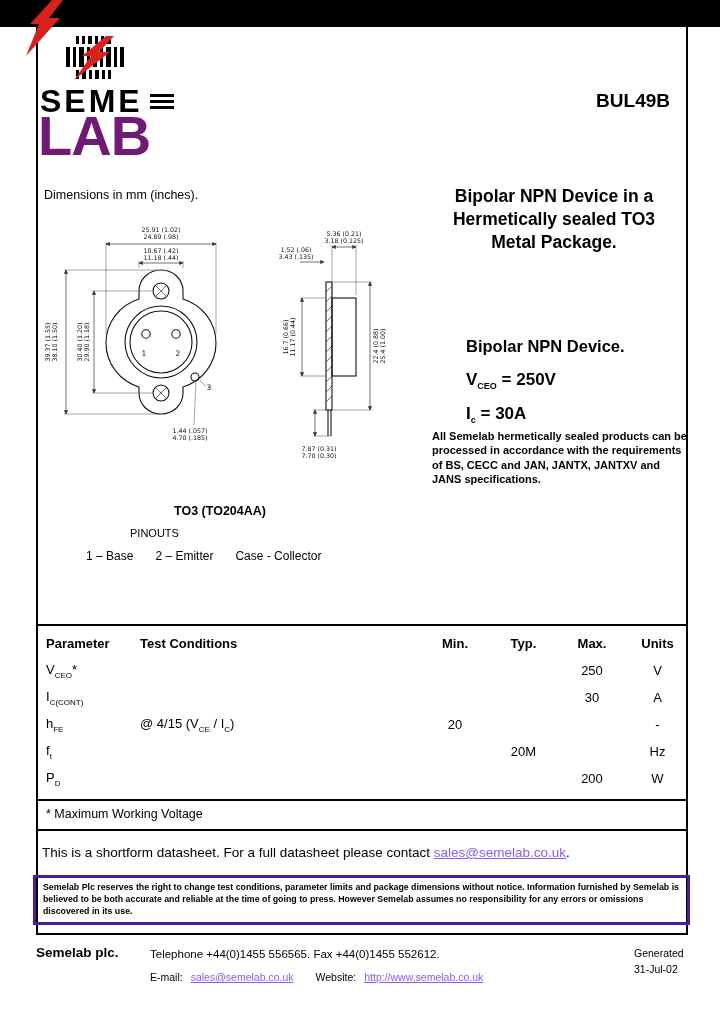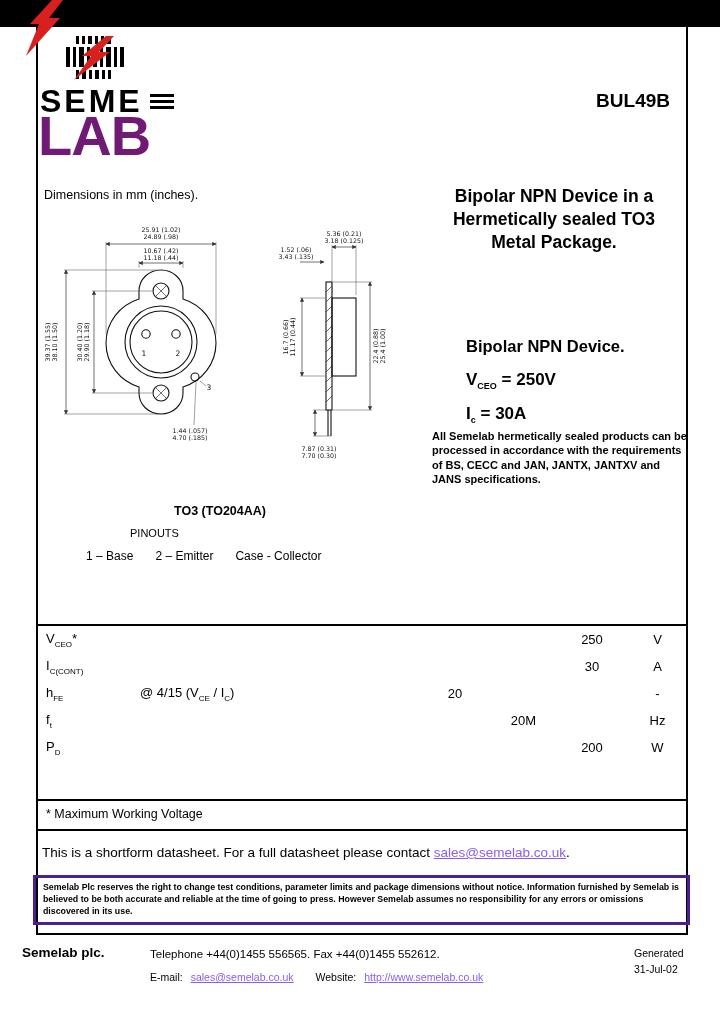--- a/index.html
+++ b/index.html
@@ -60,21 +60,21 @@
   .tfootline { position:absolute; left:0; right:0; top:173px; border-top:2px solid #000; }
   .tfootnote { position:absolute; left:10px; top:181px; font-size:12.5px; }
 
   .shortform { position:absolute; left:42px; top:845px; font-size:13.5px; }
   a.lnk { color:#8b5cf6; text-decoration:underline; cursor:pointer; }
 
   .disclaimer { position:absolute; left:33px; top:875px; width:657px; box-sizing:border-box;
                 border:3px solid #4c1d95; padding:4px 7px; font-size:8.8px; font-weight:bold;
                 line-height:1.35; }
 
-  .footer-company { position:absolute; left:22px; top:945px; font-size:13.5px; font-weight:bold; }
+  .footer-company { position:absolute; left:36px; top:945px; font-size:13.5px; font-weight:bold; }
   .footer-phone   { position:absolute; left:150px; top:948px; font-size:11.5px; }
   .footer-contact { position:absolute; left:150px; top:971px; font-size:10.5px; display:flex; gap:8px; align-items:baseline; }
   .footer-contact .gap { margin-left:14px; }
   .generated { position:absolute; left:634px; top:946px; font-size:10.5px; line-height:1.5; }
 </style>
 </head>
 <body>
 
 <div class="page">
 
@@ -263,20 +263,28 @@
 
   <div class="pkg-name">TO3 (TO204AA)</div>
   <div class="pinouts-label">PINOUTS</div>
   <div class="pins-row">
     <span>1 – Base</span>
     <span>2 – Emitter</span>
     <span>Case - Collector</span>
   </div>
 
   <div class="tablebox">
+    <div class="trow thead">
+      <div class="c1">Parameter</div>
+      <div class="c2">Test Conditions</div>
+      <div class="c3">Min.</div>
+      <div class="c4">Typ.</div>
+      <div class="c5">Max.</div>
+      <div class="c6">Units</div>
+    </div>
 
     <div class="trow">
       <div class="c1"><span>V</span><sub>CEO</sub><span>*</span></div>
       <div class="c2"></div>
       <div class="c3"></div>
       <div class="c4"></div>
       <div class="c5">250</div>
       <div class="c6">V</div>
     </div>
 

